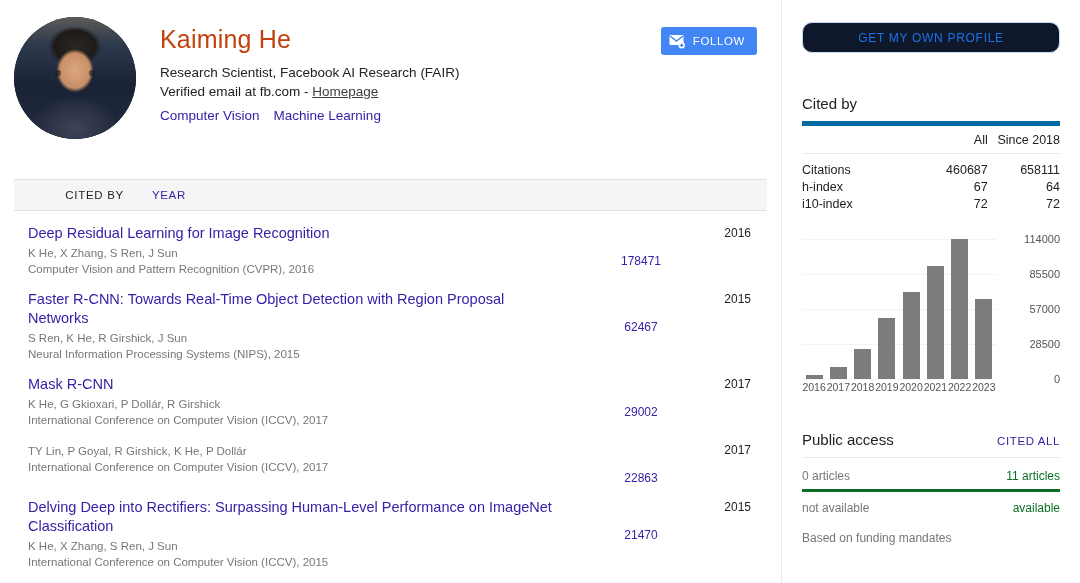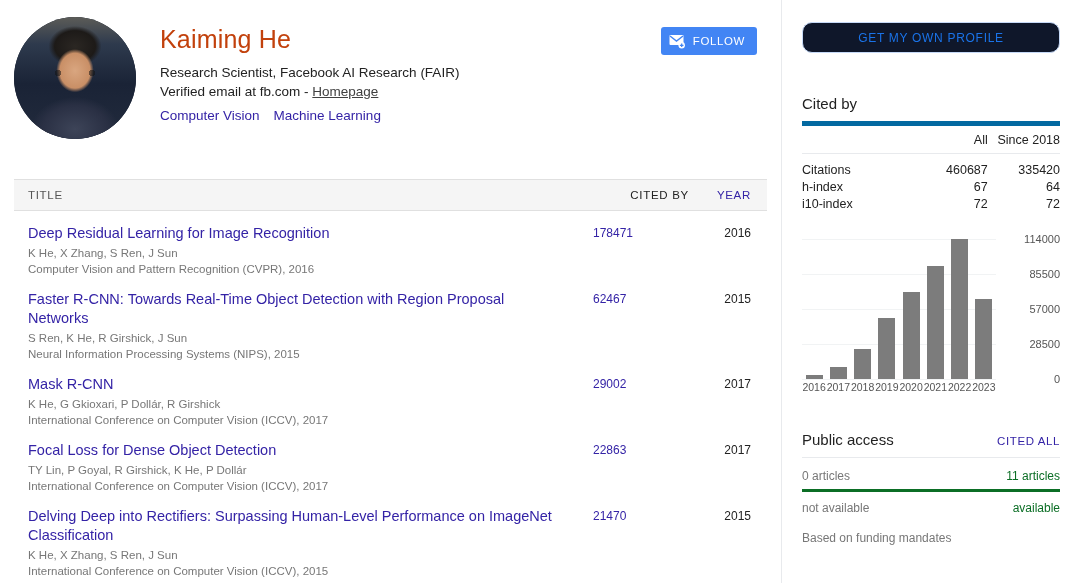--- a/index.html
+++ b/index.html
@@ -165,25 +165,26 @@
     color: #777777;
     margin-top: 2px;
   }
   .art-venue {
     font-size: 11.5px;
     line-height: 16px;
     color: #777777;
   }
   .art-cited {
     width: 96px;
-    text-align: left;
+    text-align: center;
     font-size: 12px;
     color: #3423A6;
     text-decoration: none;
     padding-top: 2px;
+    margin-top: 28px;
   }
   .art-year {
     width: 62px;
     text-align: right;
     font-size: 12px;
     color: #222222;
     padding-top: 2px;
   }
 
   
@@ -372,21 +373,20 @@
           <path d="M1 2 L7.5 7 L14 2" fill="none" stroke="#4285f4" stroke-width="1.4"></path>
           <circle cx="12.7" cy="11.3" r="3.2" fill="#ffffff"></circle>
           <path d="M12.7 9.5 v3.6 M10.9 11.3 h3.6" stroke="#4285f4" stroke-width="1.3"></path>
         </svg>
         <span>FOLLOW</span>
       </button>
     </div>
 
     <div class="table-wrap">
       <div class="thead">
-        <div class="th th-title">TITLE</div>
         <div class="th th-cited">CITED BY</div>
         <div class="th th-year">YEAR</div>
       </div>
 
       <div class="art-row">
         <div class="art-main">
           <a href="#" class="art-title">Deep Residual Learning for Image Recognition</a>
           <div class="art-authors">K He, X Zhang, S Ren, J Sun</div>
           <div class="art-venue">Computer Vision and Pattern Recognition (CVPR), 2016</div>
         </div>
@@ -409,21 +409,20 @@
           <a href="#" class="art-title">Mask R-CNN</a>
           <div class="art-authors">K He, G Gkioxari, P Dollár, R Girshick</div>
           <div class="art-venue">International Conference on Computer Vision (ICCV), 2017</div>
         </div>
         <a href="#" class="art-cited">29002</a>
         <div class="art-year">2017</div>
       </div>
 
       <div class="art-row">
         <div class="art-main">
-          <a href="#" class="art-title">Focal Loss for Dense Object Detection</a>
           <div class="art-authors">TY Lin, P Goyal, R Girshick, K He, P Dollár</div>
           <div class="art-venue">International Conference on Computer Vision (ICCV), 2017</div>
         </div>
         <a href="#" class="art-cited">22863</a>
         <div class="art-year">2017</div>
       </div>
 
       <div class="art-row">
         <div class="art-main">
           <a href="#" class="art-title">Delving Deep into Rectifiers: Surpassing Human-Level Performance on ImageNet Classification</a>
@@ -454,21 +453,21 @@
         <tr>
           <th class="col-label"></th>
           <th class="col-all">All</th>
           <th class="col-since">Since 2018</th>
         </tr>
       </thead>
       <tbody>
         <tr>
           <td class="col-label">Citations</td>
           <td class="col-all">460687</td>
-          <td class="col-since">335420</td>
+          <td class="col-since">658111</td>
         </tr>
         <tr>
           <td class="col-label">h-index</td>
           <td class="col-all">67</td>
           <td class="col-since">64</td>
         </tr>
         <tr>
           <td class="col-label">i10-index</td>
           <td class="col-all">72</td>
           <td class="col-since">72</td>

